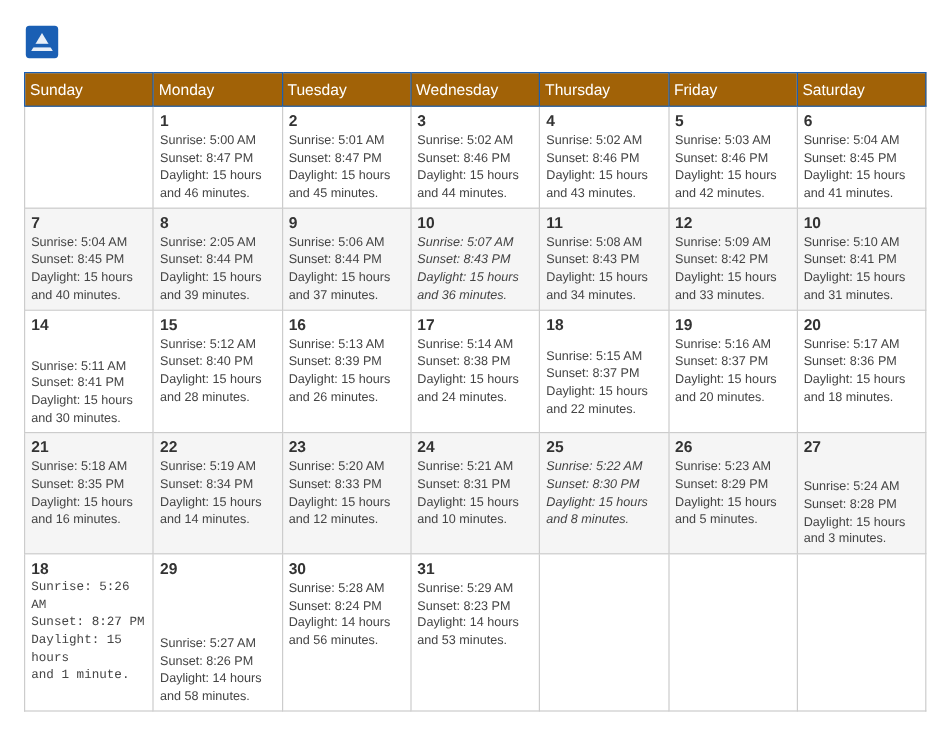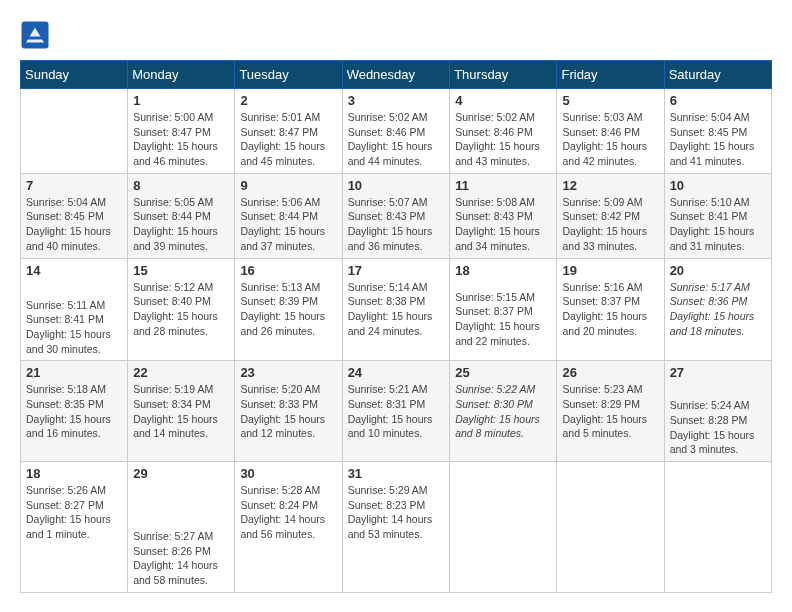--- a/index.html
+++ b/index.html
@@ -51,21 +51,21 @@
     .title-location {
       font-size: 16px;
       color: #555;
     }
     .calendar {
       width: 100%;
       border-collapse: collapse;
       font-size: 11px;
     }
     .calendar thead th {
-      background: #0c4a6e;
+      background: #a16207;
       color: #fff;
       padding: 6px 4px;
       text-align: left;
       font-size: 13px;
       font-weight: normal;
       border: 1px solid #1a5fb4;
     }
     .calendar tbody td {
       border: 1px solid #ccc;
       vertical-align: top;
@@ -175,35 +175,35 @@
       <tr>
         <td>
           <span class="day-number">7</span>
           <div class="day-info" style="white-space: pre-line;">Sunrise: 5:04 AM
 Sunset: 8:45 PM
 Daylight: 15 hours
 and 40 minutes.</div>
         </td>
         <td>
           <span class="day-number">8</span>
-          <div class="day-info" style="white-space: pre-line;">Sunrise: 5:05 AM
+          <div class="day-info" style="white-space: pre-line;">Sunrise: 2:05 AM
 Sunset: 8:44 PM
 Daylight: 15 hours
 and 39 minutes.</div>
         </td>
         <td>
           <span class="day-number">9</span>
           <div class="day-info" style="white-space: pre-line;">Sunrise: 5:06 AM
 Sunset: 8:44 PM
 Daylight: 15 hours
 and 37 minutes.</div>
         </td>
         <td>
           <span class="day-number">10</span>
-          <div class="day-info" style="white-space: pre-line;">Sunrise: 5:07 AM
+          <div class="day-info" style="white-space: pre-line; font-style: italic;">Sunrise: 5:07 AM
 Sunset: 8:43 PM
 Daylight: 15 hours
 and 36 minutes.</div>
         </td>
         <td>
           <span class="day-number">11</span>
           <div class="day-info" style="white-space: pre-line;">Sunrise: 5:08 AM
 Sunset: 8:43 PM
 Daylight: 15 hours
 and 34 minutes.</div>
@@ -261,21 +261,21 @@
         </td>
         <td>
           <span class="day-number">19</span>
           <div class="day-info" style="white-space: pre-line;">Sunrise: 5:16 AM
 Sunset: 8:37 PM
 Daylight: 15 hours
 and 20 minutes.</div>
         </td>
         <td>
           <span class="day-number">20</span>
-          <div class="day-info" style="white-space: pre-line; font-style: italic;">Sunrise: 5:17 AM
+          <div class="day-info" style="white-space: pre-line;">Sunrise: 5:17 AM
 Sunset: 8:36 PM
 Daylight: 15 hours
 and 18 minutes.</div>
         </td>
       </tr>
       <tr>
         <td>
           <span class="day-number">21</span>
           <div class="day-info" style="white-space: pre-line;">Sunrise: 5:18 AM
 Sunset: 8:35 PM
@@ -321,21 +321,21 @@
           <span class="day-number">27</span>
           <div class="day-info" style="white-space: pre-line; margin-top: 18px;">Sunrise: 5:24 AM
 Sunset: 8:28 PM
 Daylight: 15 hours
 and 3 minutes.</div>
         </td>
       </tr>
       <tr>
         <td>
           <span class="day-number">18</span>
-          <div class="day-info" style="white-space: pre-line;">Sunrise: 5:26 AM
+          <div class="day-info" style="white-space: pre-line; font-family: Liberation Mono, monospace;">Sunrise: 5:26 AM
 Sunset: 8:27 PM
 Daylight: 15 hours
 and 1 minute.</div>
         </td>
         <td>
           <span class="day-number">29</span>
           <div class="day-info" style="white-space: pre-line; margin-top: 48px;">Sunrise: 5:27 AM
 Sunset: 8:26 PM
 Daylight: 14 hours
 and 58 minutes.</div>

